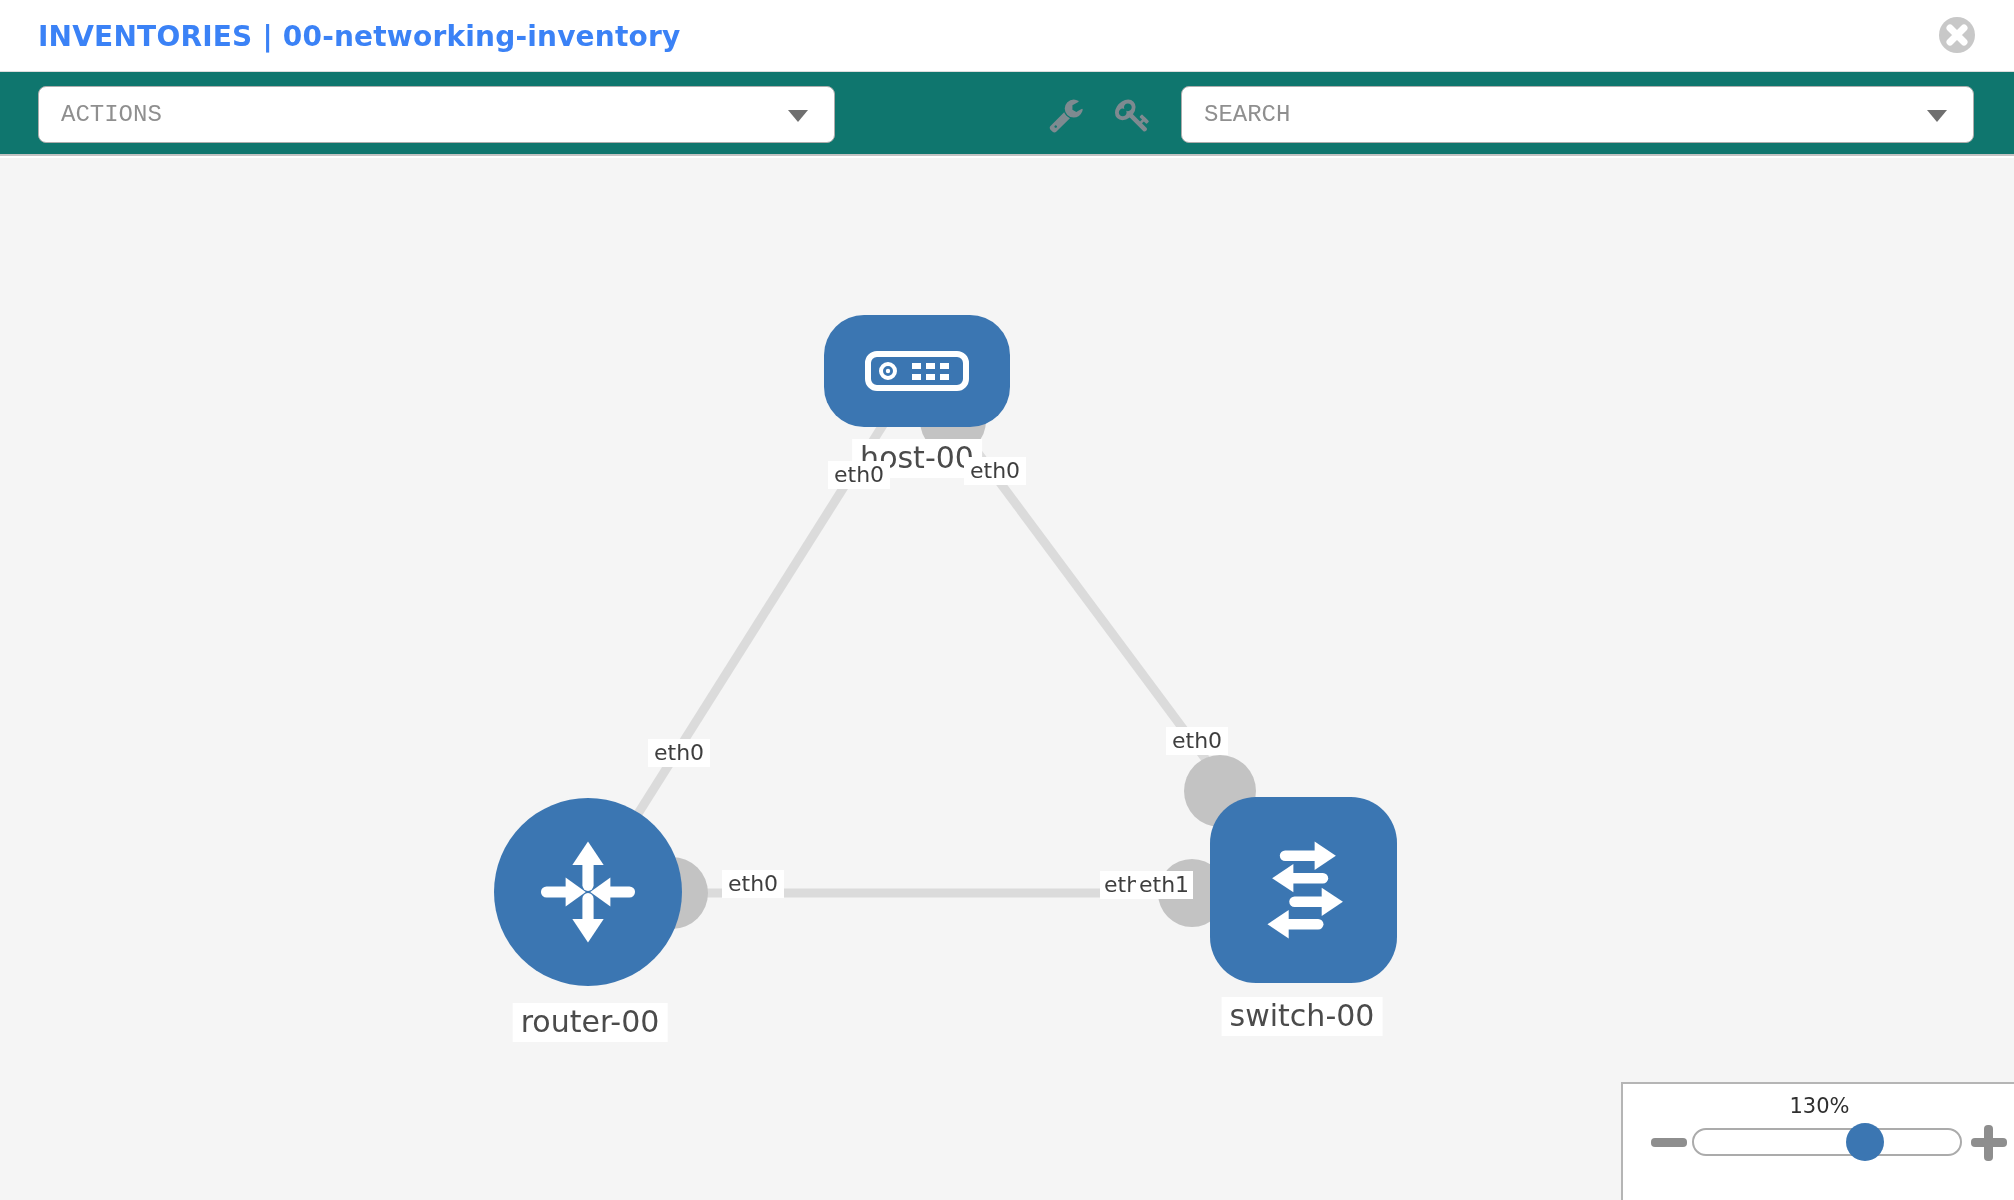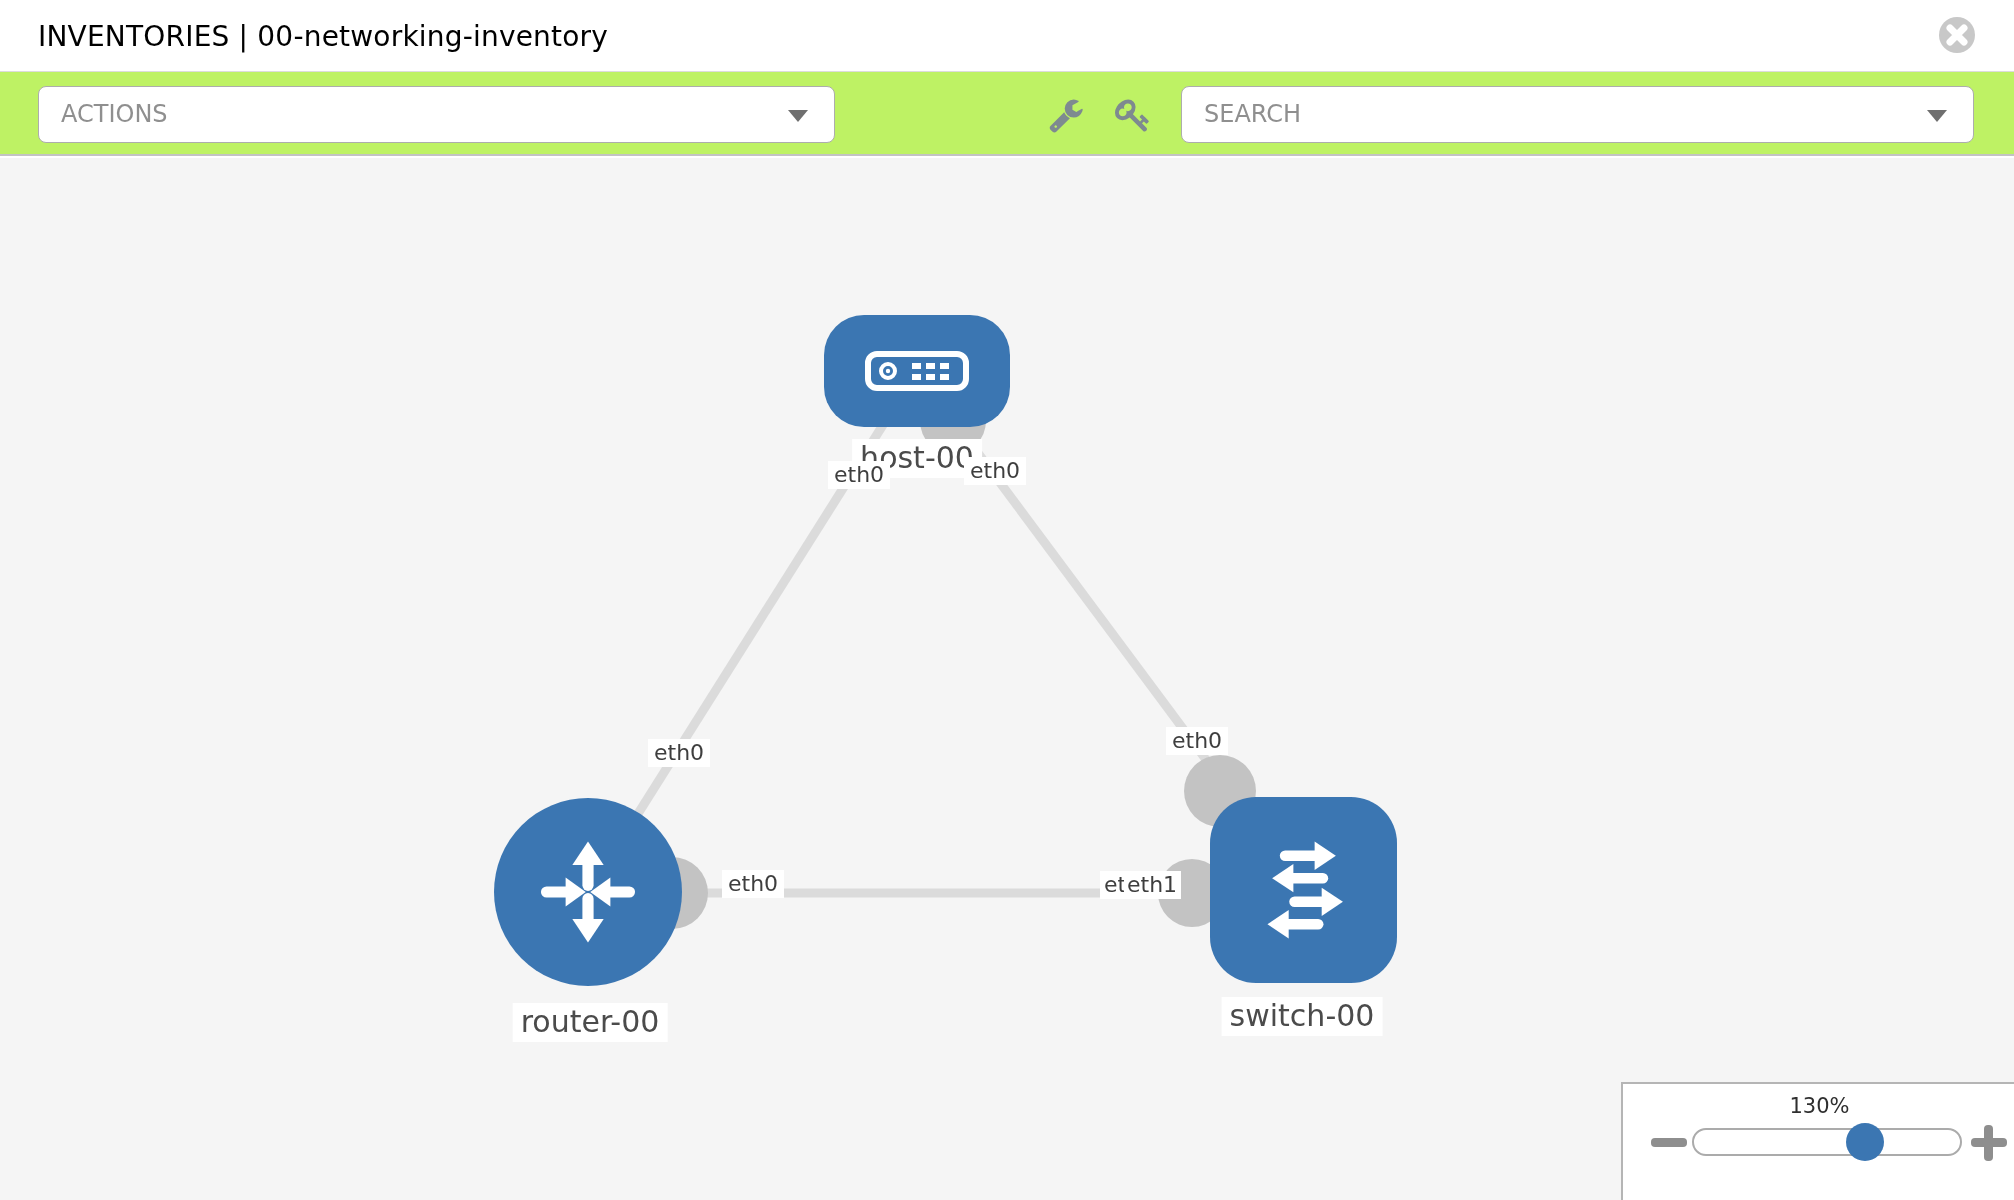--- a/index.html
+++ b/index.html
@@ -8,26 +8,26 @@
     --connector-gray:#c3c3c3;
     --canvas-bg:#f5f5f5;
   }
   *{box-sizing:border-box;margin:0;padding:0;}
   body{font-family:"DejaVu Sans","Liberation Sans",sans-serif;background:#fff;}
   .screen{position:relative;width:2014px;height:1200px;overflow:hidden;background:#fff;}
 
   
   .header{position:absolute;left:0;top:0;width:2014px;height:71px;background:#fff;}
   .page-title{position:absolute;left:38px;top:50%;transform:translateY(-50%);
-    font-size:28px;font-weight:400;color:#000000;letter-spacing:.2px;}
+    font-size:28px;font-weight:700;color:#3b82f6;letter-spacing:.2px;}
   .close-btn{position:absolute;left:1939px;top:17px;width:36px;height:36px;cursor:pointer;}
 
   
-  .toolbar{position:absolute;left:0;top:71px;width:2014px;height:85px;background:#bef264;
-    border-top:1px solid #dcdcdc;border-bottom:2px solid #c3c3c3;}
+  .toolbar{position:absolute;left:0;top:71px;width:2014px;height:85px;background:#0f766e;
+    border-top:1px solid #dcdcdc;border-bottom:2px solid #c3c3c3;font-family:Liberation Mono, monospace;}
   .select-box{position:absolute;top:14px;height:57px;background:#fff;
     border:1px solid #adadad;border-radius:8px;cursor:pointer;}
   .select-box .sel-label{position:absolute;left:22px;top:0;line-height:55px;
     font-size:24px;color:#8f8f8f;}
   .caret{position:absolute;right:26px;top:23px;width:0;height:0;
     border-left:10px solid transparent;border-right:10px solid transparent;
     border-top:12px solid #6f6f6f;}
   .actions-box{left:38px;width:797px;}
   .search-box{left:1181px;width:793px;padding-left:32px;}
   .tool-icon{position:absolute;top:25px;width:36px;height:36px;cursor:pointer;}
@@ -46,21 +46,21 @@
   .node-switch{left:1210px;top:639px;width:187px;height:186px;border-radius:46px;}
 
   .node-label{position:absolute;transform:translateX(-50%);background:#fff;color:#4b4b4b;
     font-size:30px;padding:2px 8px;white-space:nowrap;line-height:1.15;}
   .iface-label{position:absolute;background:#fff;color:#3e3e3e;font-size:22px;
     padding:2px 6px;white-space:nowrap;line-height:1.1;}
   .iface-overlap{position:absolute;left:1100px;top:713px;width:120px;height:32px;}
   .iface-overlap span{position:absolute;top:0;background:#fff;color:#3e3e3e;
     font-size:22px;line-height:1.1;padding:2px 4px;white-space:nowrap;}
   .iface-overlap .under{left:0;}
-  .iface-overlap .over{left:24px;padding-left:3px;}
+  .iface-overlap .over{left:36px;padding-left:3px;}
 
   
   .zoom-panel{position:absolute;left:1621px;top:1082px;width:400px;height:130px;
     background:#fff;border:2px solid #b5b5b5;}
   .zoom-level{position:absolute;left:0;top:10px;width:393px;text-align:center;
     font-size:21px;color:#2f2f2f;}
   .zoom-minus{position:absolute;left:28px;top:54px;width:36px;height:9px;
     background:#8e8e8e;border-radius:4px;cursor:pointer;}
   .zoom-track{position:absolute;left:69px;top:44px;width:270px;height:28px;
     border:2px solid #ababab;border-radius:16px;background:#fff;cursor:pointer;}

